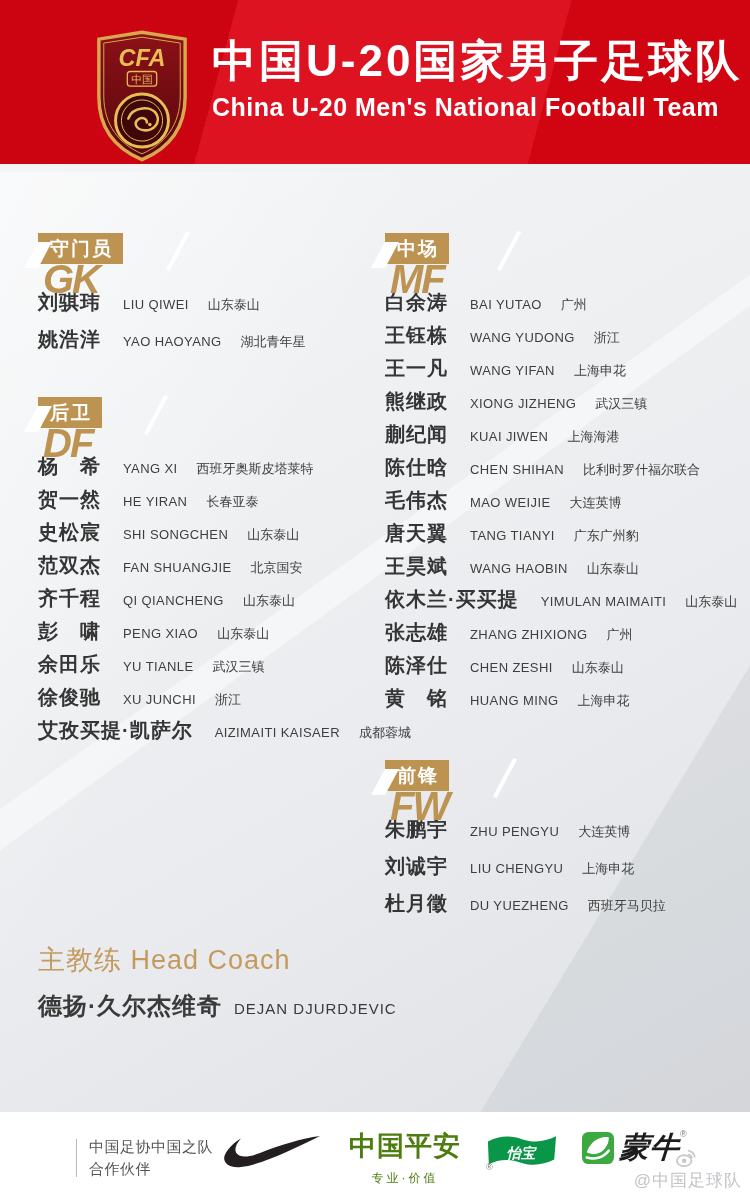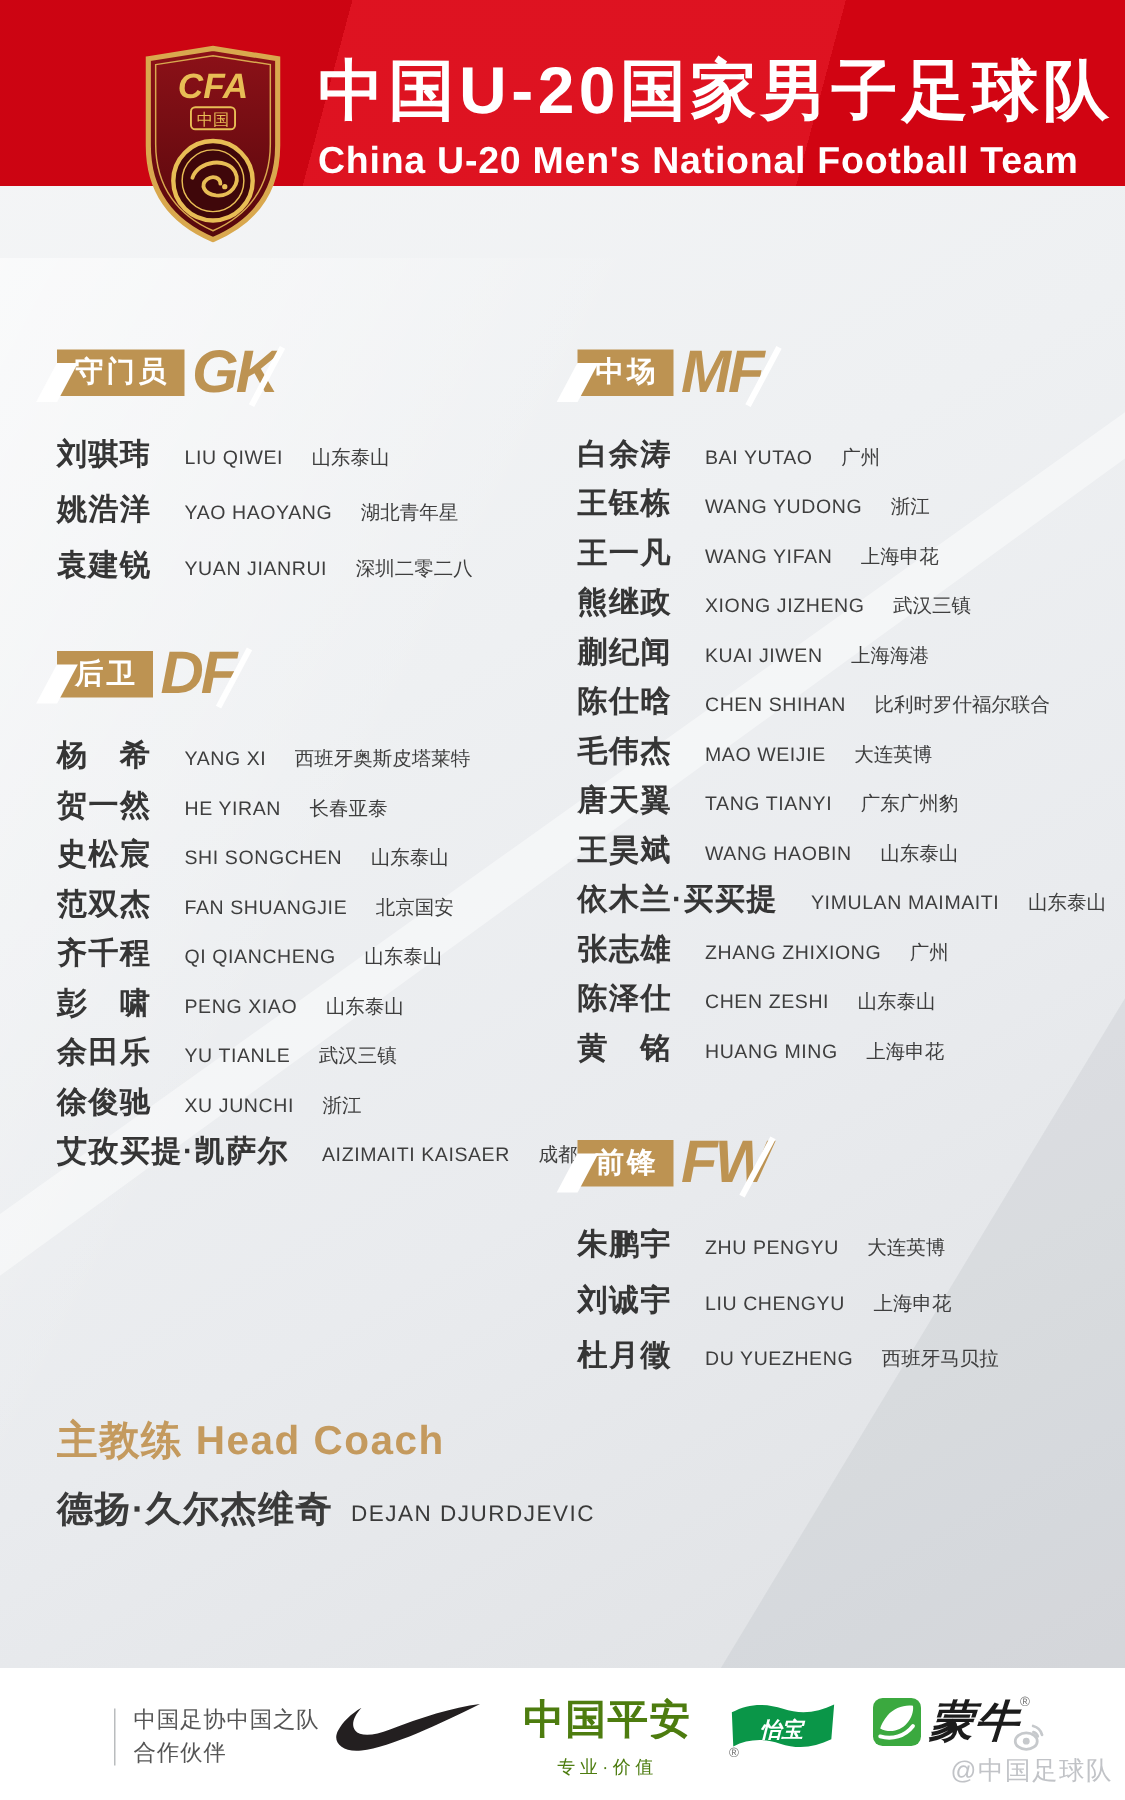--- a/index.html
+++ b/index.html
@@ -13,55 +13,55 @@
   .bg-wedge1{position:absolute;left:0;top:172px;width:750px;height:1028px;
     background:linear-gradient(118deg,rgba(255,255,255,.55) 0%,rgba(255,255,255,0) 34%);pointer-events:none;}
   .bg-wedge2{position:absolute;left:0;top:172px;width:750px;height:1028px;
     clip-path:polygon(57% 100%,100% 48%,100% 100%);
     background:rgba(158,163,169,.16);pointer-events:none;}
   .bg-wedge3{position:absolute;left:0;top:172px;width:750px;height:1028px;
     clip-path:polygon(0 62%,100% 10%,100% 13%,0 66%);
     background:rgba(255,255,255,.45);pointer-events:none;}
 
   
-  .header{position:absolute;left:0;top:0;width:750px;height:124px;background:#dc0413;}
+  .header{position:absolute;left:0;top:0;width:750px;height:164px;background:#dc0413;}
   .header-shade{position:absolute;inset:0;
     background:linear-gradient(105deg,rgba(0,0,0,.07) 0 30%,rgba(255,255,255,.06) 30% 72%,rgba(0,0,0,.05) 72%);}
   .logo{position:absolute;left:93px;top:30px;width:98px;height:132px;}
   .titles{position:absolute;left:212px;top:36px;width:530px;color:#fff;}
   .title-zh{font-size:44px;font-weight:bold;letter-spacing:3px;line-height:1.15;white-space:nowrap;}
   .title-en{font-size:25px;font-weight:bold;margin-top:6px;letter-spacing:.5px;white-space:nowrap;}
 
   
   .col{position:absolute;top:233px;}
   .col-left{left:38px;width:340px;}
   .col-right{left:385px;width:360px;}
 
-  .badge{display:flex;align-items:flex-start;height:40px;margin-bottom:16px;position:relative;}
+  .badge{display:flex;align-items:flex-start;height:40px;margin-bottom:16px;position:relative;flex-direction:column;}
   .badge-zh{position:relative;background:#bd9352;color:#fff;font-weight:bold;font-size:19px;
     letter-spacing:2px;padding:6px 10px 6px 12px;line-height:1;z-index:1;}
   .badge-zh::before{content:"";position:absolute;left:-7px;bottom:-4px;width:14px;height:26px;
     background:#fff;transform:skewX(-28deg);z-index:-1;}
   .badge-en{font-size:40px;line-height:34px;font-weight:800;font-style:italic;color:#bd9352;
     letter-spacing:-2px;margin-left:5px;position:relative;top:-2px;}
   .badge-slash{position:absolute;width:4px;height:44px;background:#fff;transform:rotate(28deg);
     top:-4px;pointer-events:none;}
   .sec{margin-bottom:34px;}
   .sec-df{margin-top:20px;}
   .sec-fw{margin-top:42px;}
 
   .player-row{display:flex;align-items:baseline;height:37px;white-space:nowrap;gap:12px;}
   .sec-df .player-row, .sec-mf .player-row{height:33px;}
   .p-name{font-size:20px;font-weight:bold;color:#353535;letter-spacing:1px;}
   .p-pinyin{font-size:13px;color:#3e3e3e;margin-left:10px;letter-spacing:.4px;}
   .p-club{font-size:13px;color:#3e3e3e;margin-left:7px;}
 
   
   .coach{position:absolute;left:38px;top:942px;}
-  .coach-title{color:#c49a5e;font-weight:bold;font-size:27px;letter-spacing:1px;}
+  .coach-title{color:#c49a5e;font-weight:normal;font-size:27px;letter-spacing:1px;}
   .coach-name{margin-top:12px;display:flex;align-items:baseline;}
   .coach-zh{font-size:24px;font-weight:bold;color:#3a3a3a;letter-spacing:1px;}
   .coach-en{font-size:15px;color:#3a3a3a;margin-left:12px;letter-spacing:1px;}
 
   
   .footer{position:absolute;left:0;top:1112px;width:750px;height:88px;background:#ffffff;}
   .partner{position:absolute;left:76px;top:24px;display:flex;align-items:center;}
   .partner-divider{width:1px;height:38px;background:#b9bcbe;margin-right:12px;}
   .partner-text{font-size:15px;color:#555;line-height:1.45;letter-spacing:.5px;}
   .nike{position:absolute;left:222px;top:23px;width:100px;height:36px;}
@@ -125,25 +125,20 @@
           <div class="player-row">
             <span class="p-name">刘骐玮</span>
             <span class="p-pinyin">LIU QIWEI</span>
             <span class="p-club">山东泰山</span>
           </div>
           <div class="player-row">
             <span class="p-name">姚浩洋</span>
             <span class="p-pinyin">YAO HAOYANG</span>
             <span class="p-club">湖北青年星</span>
           </div>
-          <div class="player-row">
-            <span class="p-name">袁建锐</span>
-            <span class="p-pinyin">YUAN JIANRUI</span>
-            <span class="p-club">深圳二零二八</span>
-          </div>
         </div>
     </div>
     <div class="sec sec-df">
       <div class="badge">
         <span class="badge-zh">后卫</span>
         <span class="badge-en">DF</span>
         <span class="badge-slash" style="left:116px"></span>
       </div>
       <div>
           <div class="player-row">

